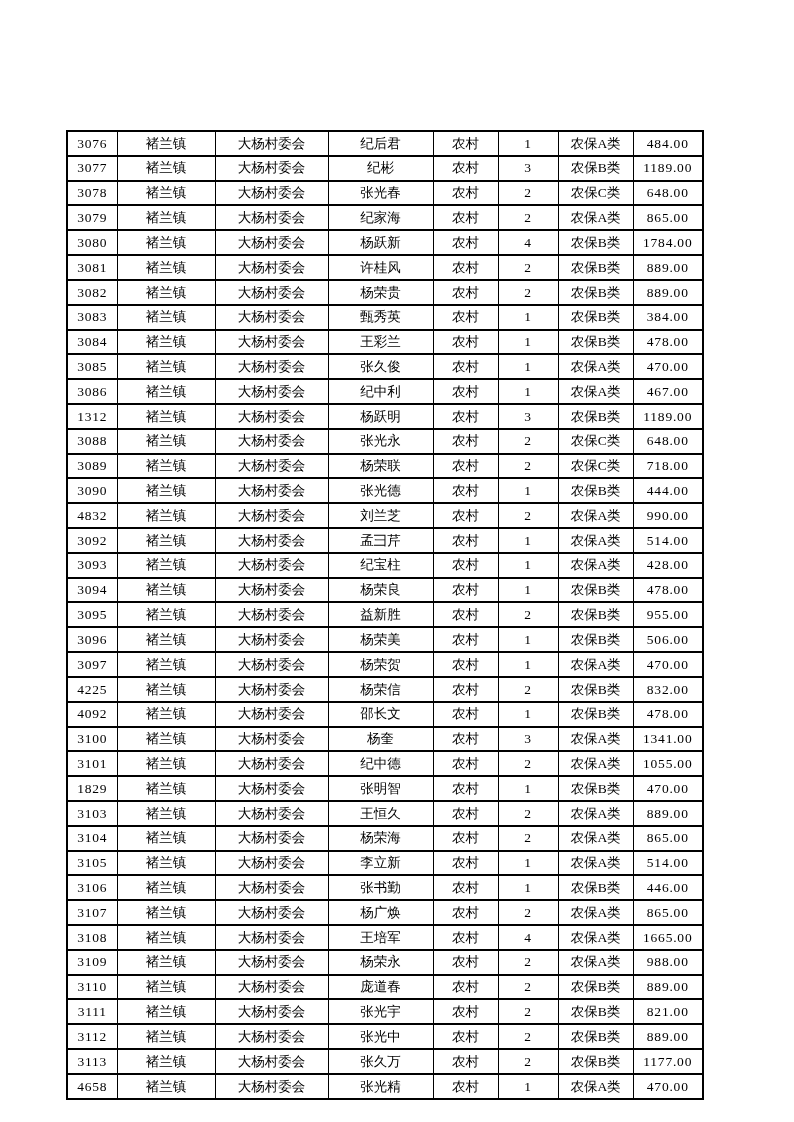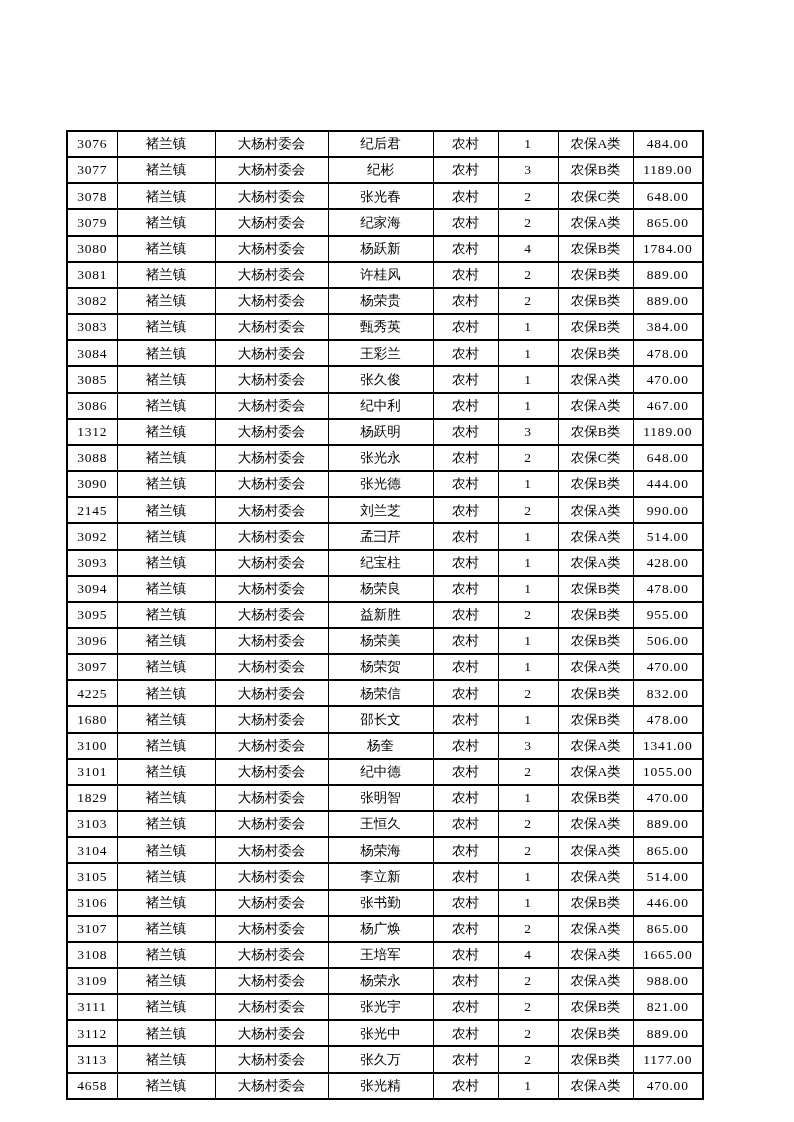--- a/index.html
+++ b/index.html
@@ -185,31 +185,41 @@
           <td class="numcell">3088</td>
           <td>褚兰镇</td>
           <td>大杨村委会</td>
           <td>张光永</td>
           <td>农村</td>
           <td class="numcell">2</td>
           <td>农保C类</td>
           <td class="numcell">648.00</td>
         </tr>
         <tr>
+          <td class="numcell">3089</td>
+          <td>褚兰镇</td>
+          <td>大杨村委会</td>
+          <td>杨荣联</td>
+          <td>农村</td>
+          <td class="numcell">2</td>
+          <td>农保C类</td>
+          <td class="numcell">718.00</td>
+        </tr>
+        <tr>
           <td class="numcell">3090</td>
           <td>褚兰镇</td>
           <td>大杨村委会</td>
           <td>张光德</td>
           <td>农村</td>
           <td class="numcell">1</td>
           <td>农保B类</td>
           <td class="numcell">444.00</td>
         </tr>
         <tr>
-          <td class="numcell">2145</td>
+          <td class="numcell">4832</td>
           <td>褚兰镇</td>
           <td>大杨村委会</td>
           <td>刘兰芝</td>
           <td>农村</td>
           <td class="numcell">2</td>
           <td>农保A类</td>
           <td class="numcell">990.00</td>
         </tr>
         <tr>
           <td class="numcell">3092</td>
@@ -275,21 +285,21 @@
           <td class="numcell">4225</td>
           <td>褚兰镇</td>
           <td>大杨村委会</td>
           <td>杨荣信</td>
           <td>农村</td>
           <td class="numcell">2</td>
           <td>农保B类</td>
           <td class="numcell">832.00</td>
         </tr>
         <tr>
-          <td class="numcell">1680</td>
+          <td class="numcell">4092</td>
           <td>褚兰镇</td>
           <td>大杨村委会</td>
           <td>邵长文</td>
           <td>农村</td>
           <td class="numcell">1</td>
           <td>农保B类</td>
           <td class="numcell">478.00</td>
         </tr>
         <tr>
           <td class="numcell">3100</td>
@@ -383,20 +393,30 @@
         </tr>
         <tr>
           <td class="numcell">3109</td>
           <td>褚兰镇</td>
           <td>大杨村委会</td>
           <td>杨荣永</td>
           <td>农村</td>
           <td class="numcell">2</td>
           <td>农保A类</td>
           <td class="numcell">988.00</td>
+        </tr>
+        <tr>
+          <td class="numcell">3110</td>
+          <td>褚兰镇</td>
+          <td>大杨村委会</td>
+          <td>庞道春</td>
+          <td>农村</td>
+          <td class="numcell">2</td>
+          <td>农保B类</td>
+          <td class="numcell">889.00</td>
         </tr>
         <tr>
           <td class="numcell">3111</td>
           <td>褚兰镇</td>
           <td>大杨村委会</td>
           <td>张光宇</td>
           <td>农村</td>
           <td class="numcell">2</td>
           <td>农保B类</td>
           <td class="numcell">821.00</td>

